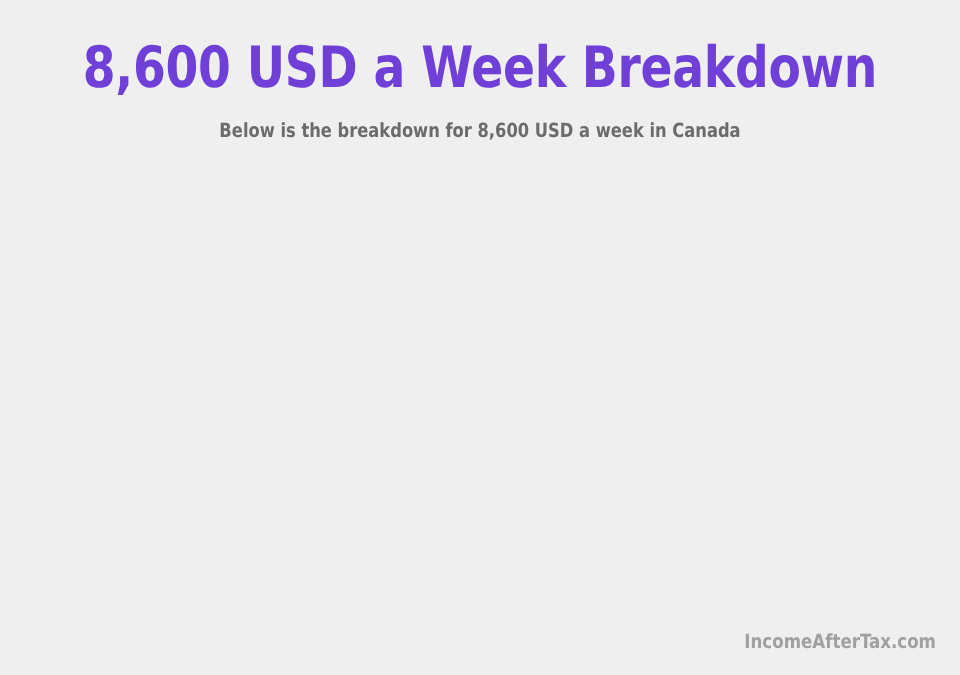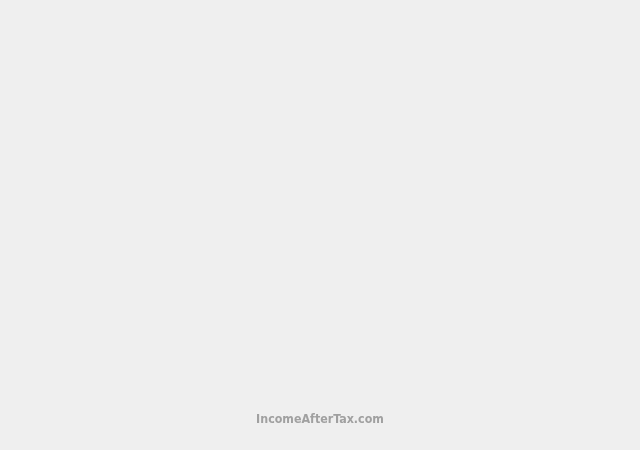--- a/index.html
+++ b/index.html
@@ -67,43 +67,47 @@
     left: 0;
     width: 640px;
     height: 292px;
     background: #efefef;
   }
 
   
   .footer {
     position: absolute;
     left: 0;
-    top: 411px;
+    top: 421px;
     width: 640px;
-    text-align: center;
+    text-align: right;
   }
 
   .footer-brand {
     margin: 0;
     font-family: "DejaVu Sans Condensed", "Liberation Sans Narrow", "Liberation Sans", sans-serif;
     font-size: 13px;
     line-height: 16px;
     font-weight: bold;
     font-stretch: condensed;
     color: #a0a0a0;
     transform: scaleX(0.95);
     transform-origin: center center;
     white-space: nowrap;
   }
 </style>
 </head>
 <body>
 
 <div class="page">
 
+  <div class="header">
+    <h1 class="page-title">8,600 USD a Week Breakdown</h1>
+    <p class="page-subtitle">Below is the breakdown for 8,600 USD a week in Canada</p>
+  </div>
 
   <div class="chart-region"></div>
 
   <div class="footer">
     <p class="footer-brand">IncomeAfterTax.com</p>
   </div>
 
 </div>
 
 </body></html>

